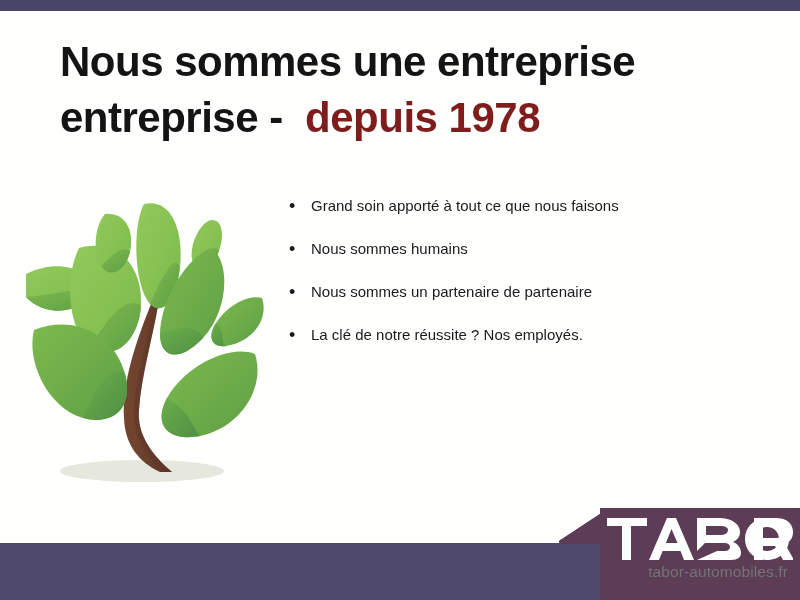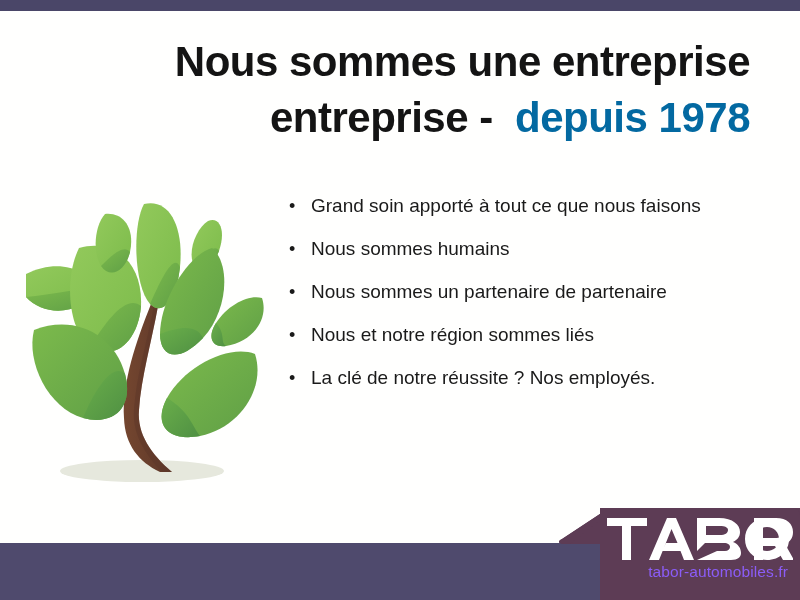--- a/index.html
+++ b/index.html
@@ -28,45 +28,45 @@
     left: 0; top: 543px;
     width: 800px; height: 57px;
     background: #4f4a6d;
   }
 
   
   .heading {
     position: absolute;
     left: 60px; top: 34px;
     width: 690px;
-    text-align: right;
+    text-align: left;
     font-size: 42px;
     font-weight: bold;
     line-height: 1.33;
     letter-spacing: -0.5px;
     color: #141414;
   }
-  .heading .accent { color: #0369a1; }
+  .heading .accent { color: #7f1d1d; }
   .heading .line { display: block; white-space: nowrap; }
 
   
   .bullets {
     position: absolute;
     left: 288px; top: 192px;
     width: 500px;
     margin: 0;
     padding: 0;
     list-style: none;
   }
   .bullets li {
     position: relative;
     padding-left: 23px;
     height: 43px;
     line-height: 28px;
-    font-size: 19px;
+    font-size: 15px;
     color: #1a1a1a;
     white-space: nowrap;
   }
   .bullets li::before {
     content: "\2022";
     position: absolute;
     left: 1px;
     top: 0;
     font-size: 18px;
     color: #1a1a1a;
@@ -105,21 +105,21 @@
     left: 7px; top: 10px;
     width: 186px; height: 42px;
   }
   .logo-url {
     position: absolute;
     left: 0; top: 55px;
     width: 188px;
     text-align: right;
     font-size: 15.5px;
     letter-spacing: 0.1px;
-    color: #8b5cf6;
+    color: #737373;
   }
 </style>
 </head>
 <body>
 
 <div id="slide">
 
   <div class="bar-top"></div>
 
   <div class="tree">
@@ -205,21 +205,20 @@
 
   <div class="heading">
     <span class="line">Nous sommes une entreprise</span>
     <span class="line"><span>entreprise -</span><span>&nbsp; </span><span class="accent">depuis 1978</span></span>
   </div>
 
   <ul class="bullets">
     <li><span>Grand soin apporté à tout ce que nous faisons</span></li>
     <li><span>Nous sommes humains</span></li>
     <li><span>Nous sommes un partenaire de partenaire</span></li>
-    <li><span>Nous et notre région sommes liés</span></li>
     <li><span>La clé de notre réussite ? Nos employés.</span></li>
   </ul>
 
   <div class="bar-bottom"></div>
 
   <div class="logo-plate">
     <svg viewBox="0 0 244 36" width="244" height="36" aria-hidden="true">
       <path d="M53 0 H244 V36 H9 C 4 36, 0 34, 6 31 Z" fill="#5d3c55"></path>
       <path d="M53 0 H60 L14 36 H9 C 4 36, 0 34, 6 31 Z" fill="#5d3c55"></path>
     </svg>

